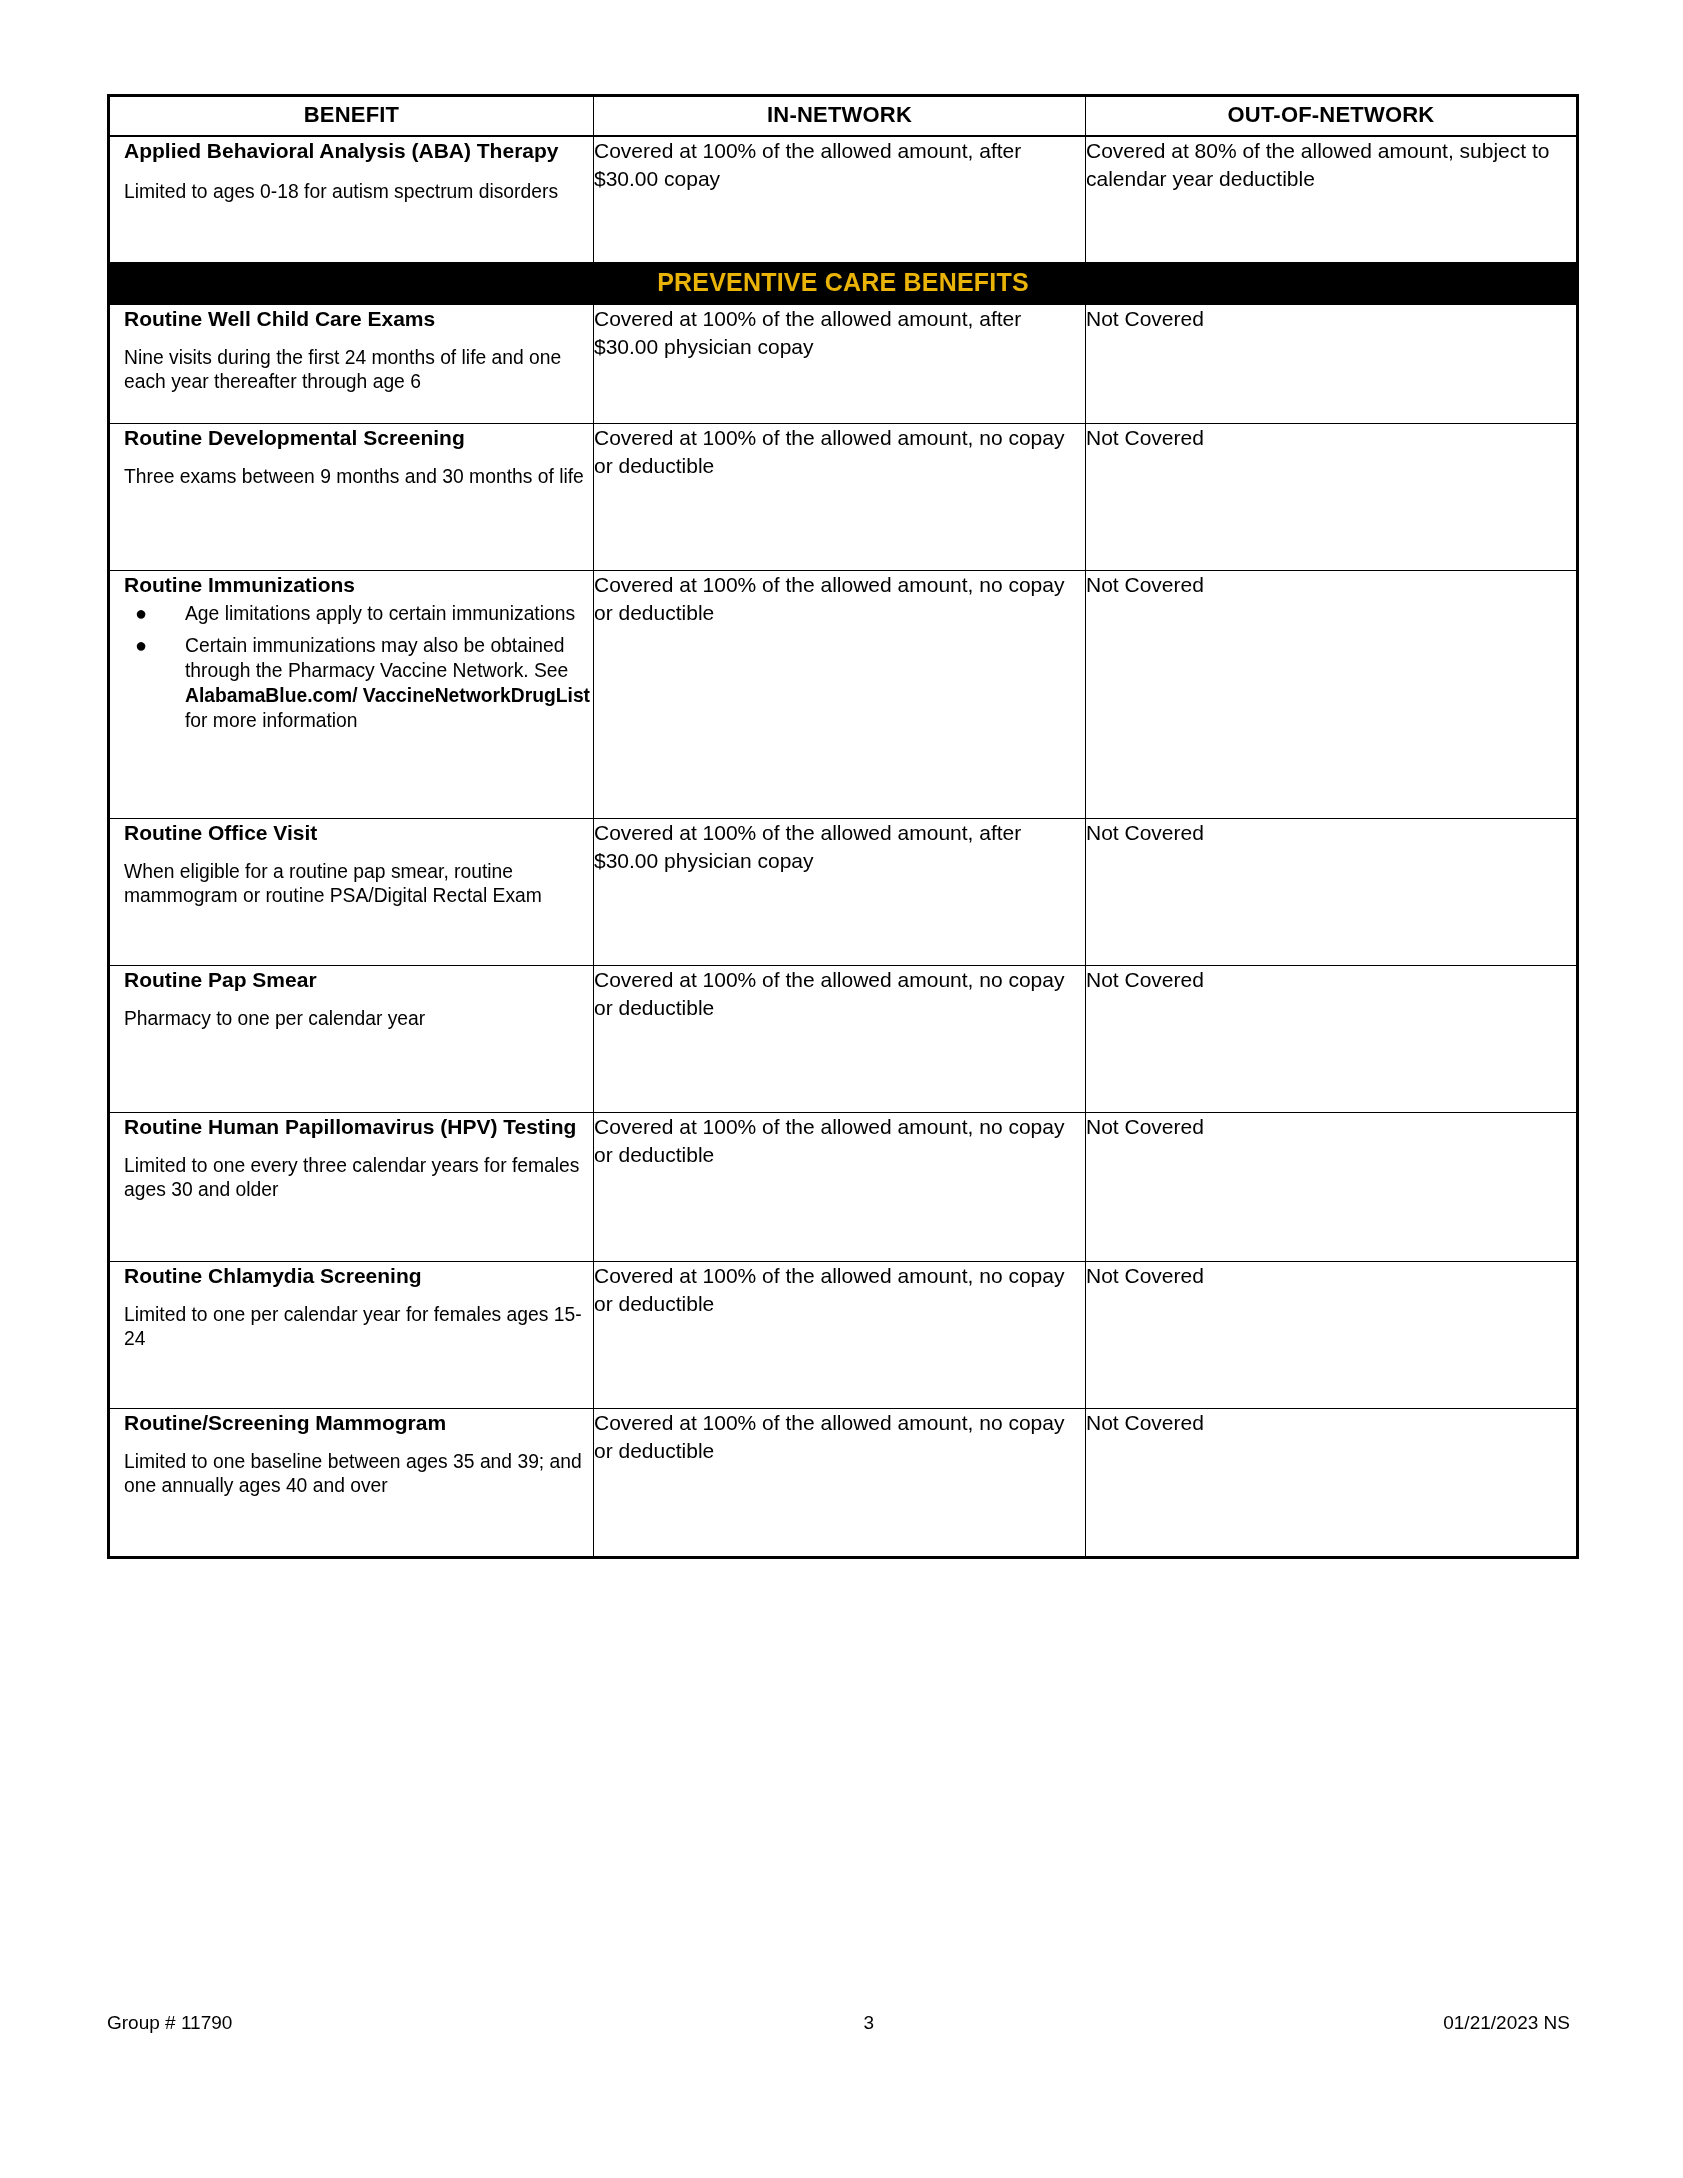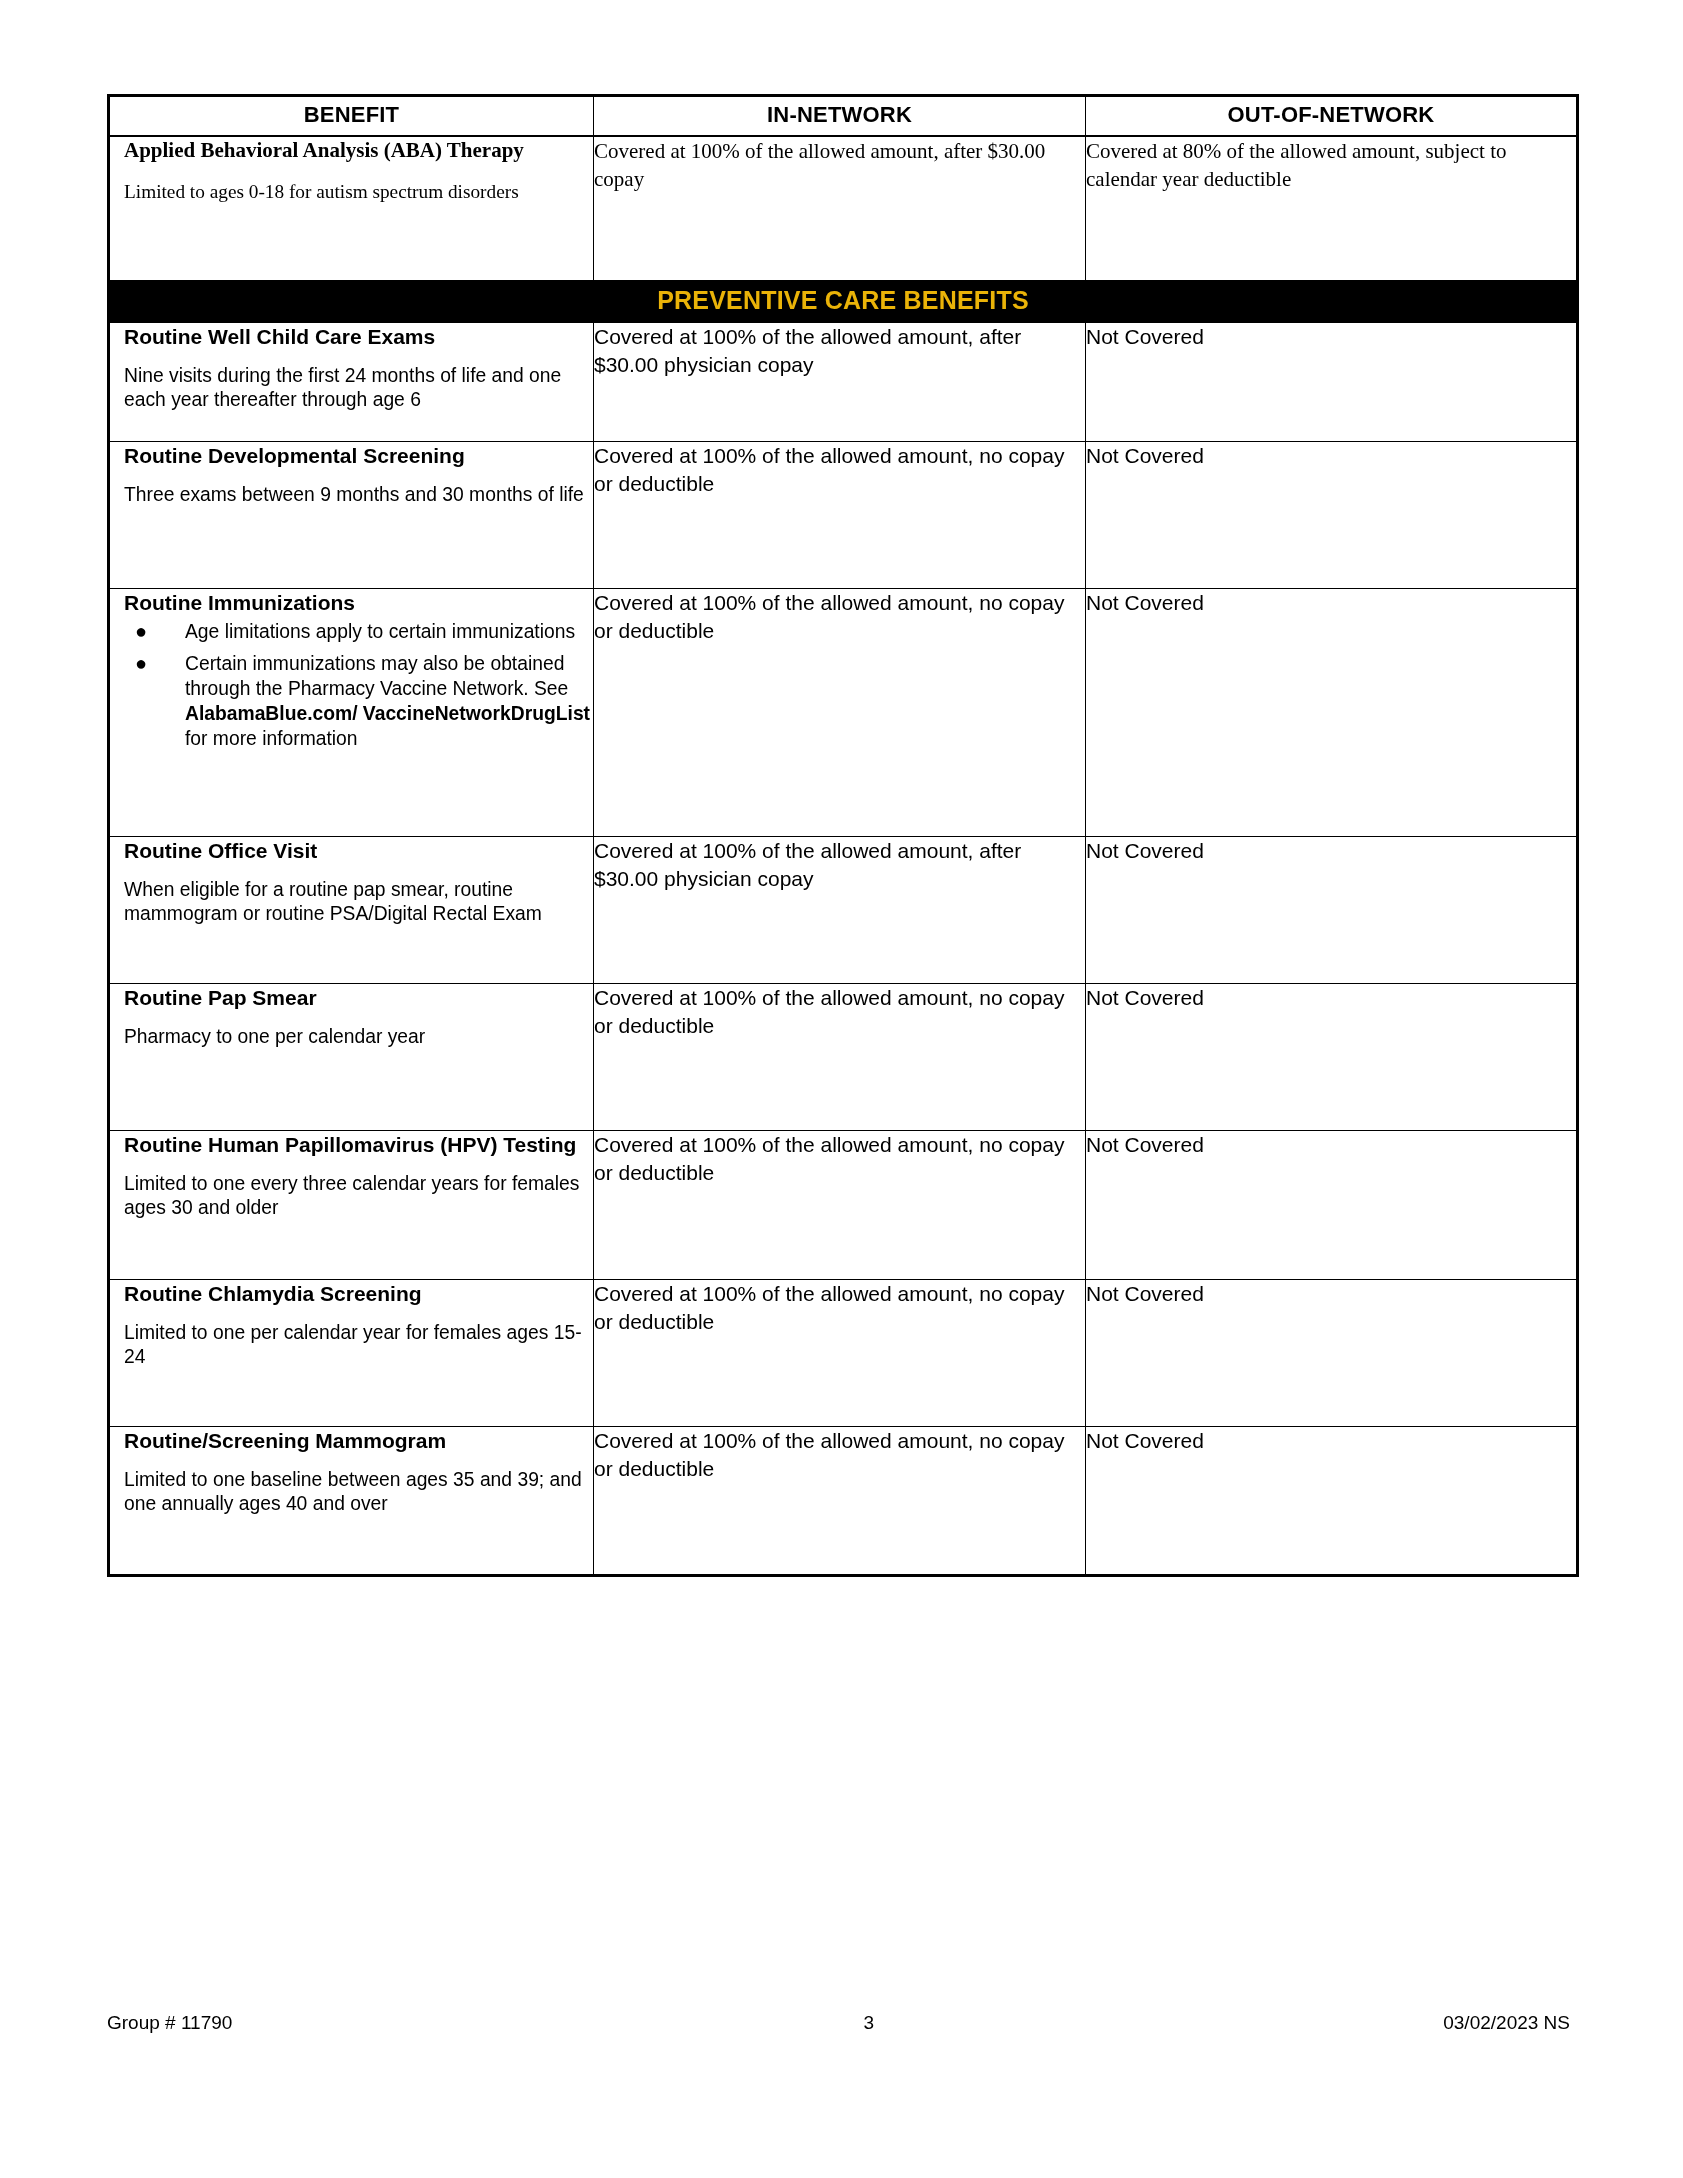--- a/index.html
+++ b/index.html
@@ -148,21 +148,21 @@
       <thead>
         <tr class="head">
           <th>BENEFIT</th>
           <th>IN-NETWORK</th>
           <th>OUT-OF-NETWORK</th>
         </tr>
       </thead>
 
       <tbody>
 
-        <tr style="height:144px;font-family:Liberation Serif, serif;">
+        <tr style="height:126px;">
           <td class="cell benefit">
             <p class="b-title">Applied Behavioral Analysis (ABA) Therapy</p>
             <p class="b-note">Limited to ages 0-18 for autism spectrum disorders</p>
           </td>
           <td class="cell">
             <p class="coverage">Covered at 100% of the allowed amount, after $30.00 copay</p>
           </td>
           <td class="cell">
             <p class="coverage">Covered at 80% of the allowed amount, subject to calendar year deductible</p>
           </td>
@@ -285,18 +285,18 @@
         </tr>
 
       </tbody>
     </table>
   </div>
 
   <div class="footer">
     <div class="row">
       <div class="left">Group # 11790</div>
       <div class="center">3</div>
-      <div class="right">03/02/2023 NS</div>
+      <div class="right">01/21/2023 NS</div>
     </div>
   </div>
 
 </div>
 
 
 </body></html>

